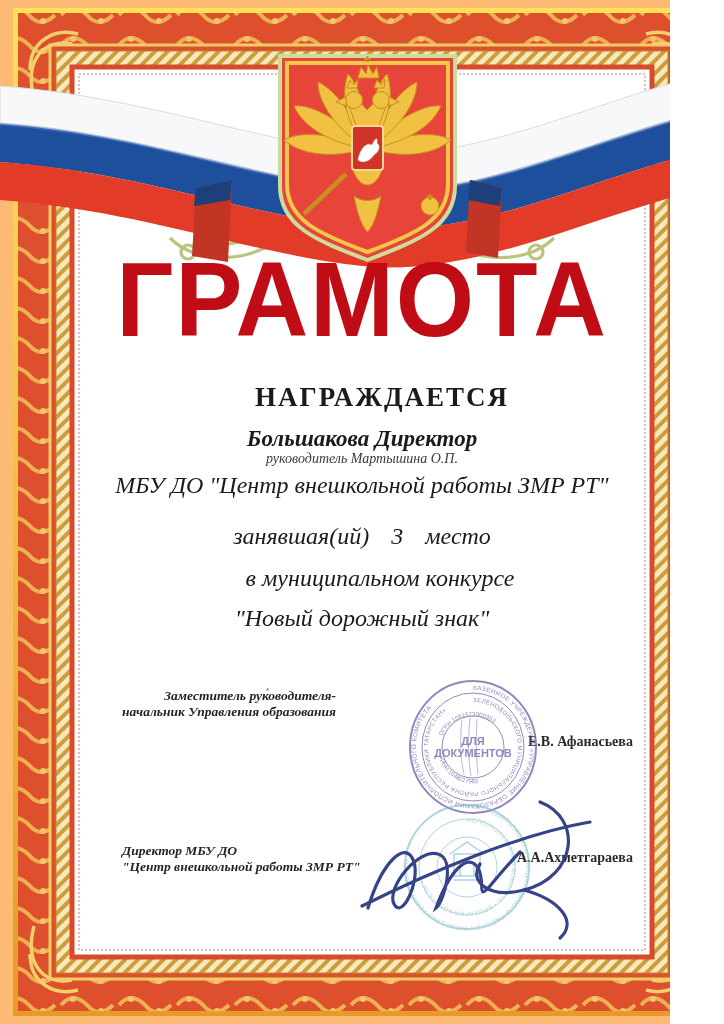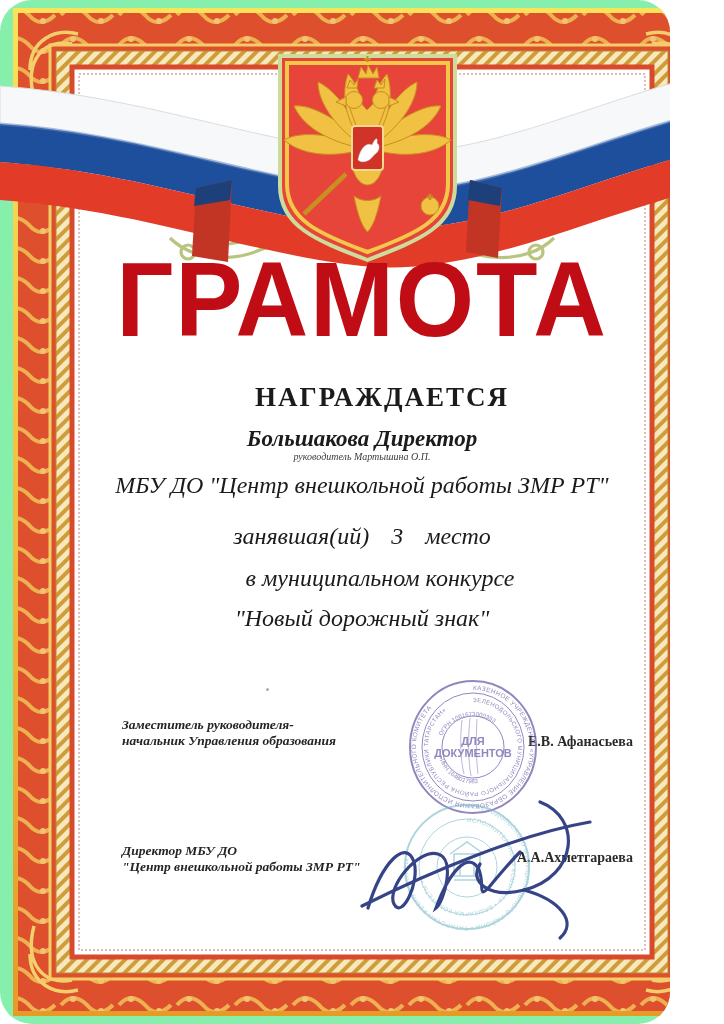--- a/index.html
+++ b/index.html
@@ -1,26 +1,26 @@
 <!DOCTYPE html>
 <html><head>
 <meta charset="utf-8">
 <style>
   html,body{margin:0;padding:0;background:#ffffff;}
-  .page{position:relative;width:670px;height:1024px;background:#86efac;overflow:hidden;
-        font-family:"Liberation Serif", serif;border-radius:32px;}
+  .page{position:relative;width:670px;height:1024px;background:#fdba74;overflow:hidden;
+        font-family:"Liberation Serif", serif;}
   svg{display:block;}
   .abs{position:absolute;}
   .center-line{position:absolute;left:0;width:724px;text-align:center;color:#1b1b1b;}
   .title{top:246px;font-family:"Liberation Sans", sans-serif;font-weight:900;
          font-size:106px;line-height:1;color:#c00d15;letter-spacing:2px;
          transform:scaleX(.95);transform-origin:50% 50%;}
   .awarded{top:382px;font-weight:bold;font-size:27px;letter-spacing:2px;margin-left:20px;}
   .recipient{top:426px;font-weight:bold;font-style:italic;font-size:23px;}
-  .supervisor{top:451px;font-style:italic;font-size:10px;color:#3a3a3a;}
+  .supervisor{top:451px;font-style:italic;font-size:14px;color:#3a3a3a;}
   .org{top:472px;font-style:italic;font-size:24px;}
   .place{top:523px;font-style:italic;font-size:24px;text-align:center;}
   .place .gap{display:inline-block;width:22px;}
   .municipal{top:565px;font-style:italic;font-size:24px;padding-left:18px;}
   .contest{top:605px;font-style:italic;font-size:24px;}
   .sig-label{position:absolute;left:122px;font-weight:bold;font-style:italic;
              font-size:13.5px;line-height:1.2;color:#242424;}
   .sig-name{position:absolute;font-weight:bold;font-size:14px;color:#2a2a2a;}
   .speck{position:absolute;left:266px;top:688px;width:3px;height:3px;border-radius:50%;
          background:#9a9a9a;opacity:.8;}
@@ -158,21 +158,21 @@
   <div class="center-line place">
     <span>занявшая(ий)</span><span class="gap"></span><span>3</span><span class="gap"></span><span>место</span>
   </div>
 
   <div class="center-line municipal">в муниципальном конкурсе</div>
 
   <div class="center-line contest">"Новый дорожный знак"</div>
 
   <div class="speck"></div>
 
-  <div class="sig-label" style="top:717px;">
+  <div class="sig-label" style="top:688px;text-align:right;">
     <div>Заместитель руководителя-</div>
     <div>начальник Управления образования</div>
   </div>
   <div class="sig-name" style="left:528px;top:734px;">Е.В. Афанасьева</div>
 
   <svg class="abs stamp-text" style="left:402px;top:676px;" width="142" height="142" viewBox="0 0 142 142" opacity="0.82">
     <defs>
       <path id="s1r1" d="M71 14 a57 57 0 1 1 -0.01 0"></path>
       <path id="s1r2" d="M71 26 a45 45 0 1 1 -0.01 0"></path>
       <path id="s1top" d="M40 60 a34 34 0 0 1 62 0"></path>

